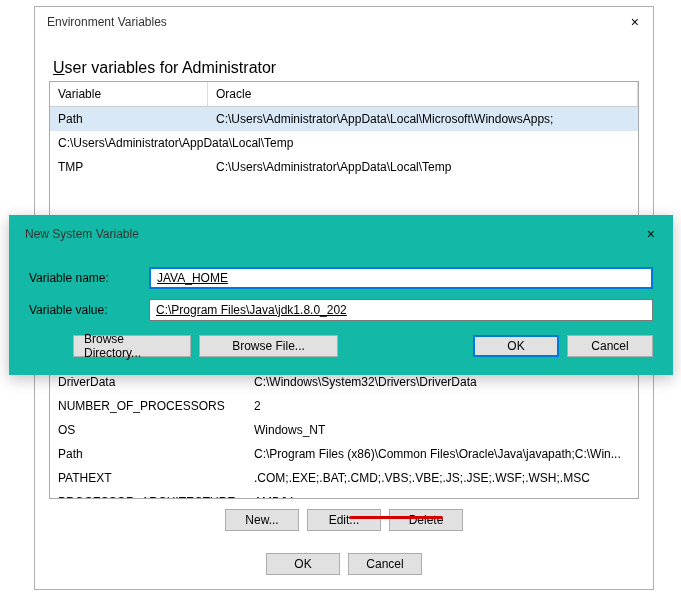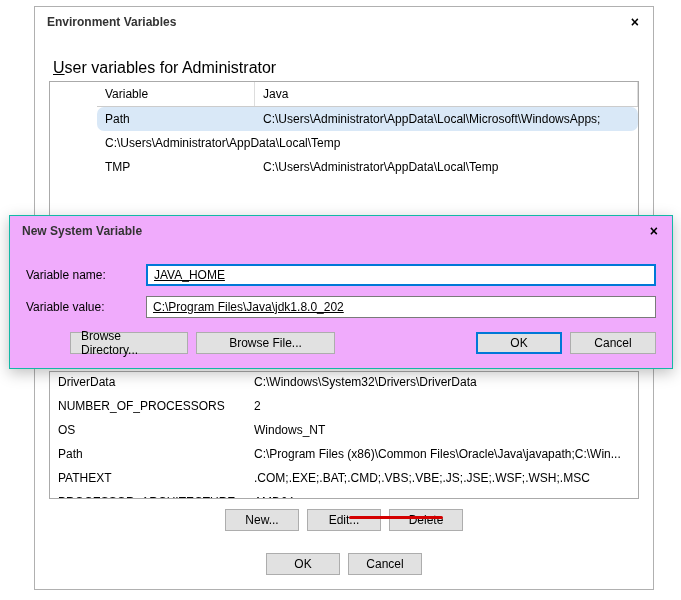--- a/index.html
+++ b/index.html
@@ -19,21 +19,20 @@
     border: 1px solid #b0b0b0;
   }
   .title-bar {
     height: 30px;
     display: flex;
     align-items: center;
     justify-content: space-between;
     padding: 0 8px 0 12px;
     font-size: 12px;
     color: #333;
-    font-weight: bold;
   }
   .title-bar .title { flex: 1; }
   .close-x {
     font-size: 14px;
     color: #000;
     padding: 2px 6px;
     cursor: pointer;
     font-family: Arial, sans-serif;
   }
   .content { padding: 8px 14px; }
@@ -51,21 +50,21 @@
     border-bottom: 1px solid #ccc;
     background: #fff;
   }
   .th {
     padding: 5px 8px;
     font-size: 12px;
     border-right: 1px solid #ddd;
     color: #000;
   }
   .table-body {}
-  .tr { display: flex; padding: 2px 0; border-radius: 7px; }
+  .tr { display: flex; padding: 2px 0; }
   .tr.selected { background: #d9e8f7; }
   .td {
     padding: 3px 8px;
     font-size: 12px;
     white-space: nowrap;
     overflow: hidden;
     text-overflow: ellipsis;
   }
   .user-col-var { width: 158px; }
   .user-col-val { flex: 1; }
@@ -87,22 +86,22 @@
   .button-row {
     display: flex;
     gap: 8px;
     justify-content: center;
     margin-top: 10px;
   }
   .button-row .btn { width: 74px; }
   
   .dialog {
     position: absolute;
-    background: #f0abfc;
-    border: 1px solid #14b8a6;
+    background: #14b8a6;
+    border: 4px solid #14b8a6;
     box-shadow: 0 4px 14px rgba(0,0,0,0.25);
   }
   .dialog .title-bar { border-bottom: none; }
   .form-row {
     display: flex;
     align-items: center;
     margin: 10px 0;
   }
   .form-row label { width: 120px; font-size: 12px; }
   .form-row .input-wrap { flex: 1; }
@@ -138,24 +137,24 @@
 
 <div class="window" style="left:34px; top:6px; width:620px; height:584px;">
   <div class="title-bar">
     <span class="title">Environment Variables</span>
     <span class="close-x">×</span>
   </div>
   <div class="content">
     <div class="group-label">
       <span class="u">U</span><span>ser variables for Administrator</span>
     </div>
-    <div class="table" style="height:150px;padding-left:47px;">
+    <div class="table" style="height:150px;">
       <div class="table-head">
         <div class="th user-col-var">Variable</div>
-        <div class="th user-col-val">Java</div>
+        <div class="th user-col-val">Oracle</div>
       </div>
       <div class="table-body">
         <div class="tr selected">
           <div class="td user-col-var">Path</div>
           <div class="td user-col-val">C:\Users\Administrator\AppData\Local\Microsoft\WindowsApps;</div>
         </div>
         <div class="tr">
           <div class="td user-col-val">C:\Users\Administrator\AppData\Local\Temp</div>
         </div>
         <div class="tr">

